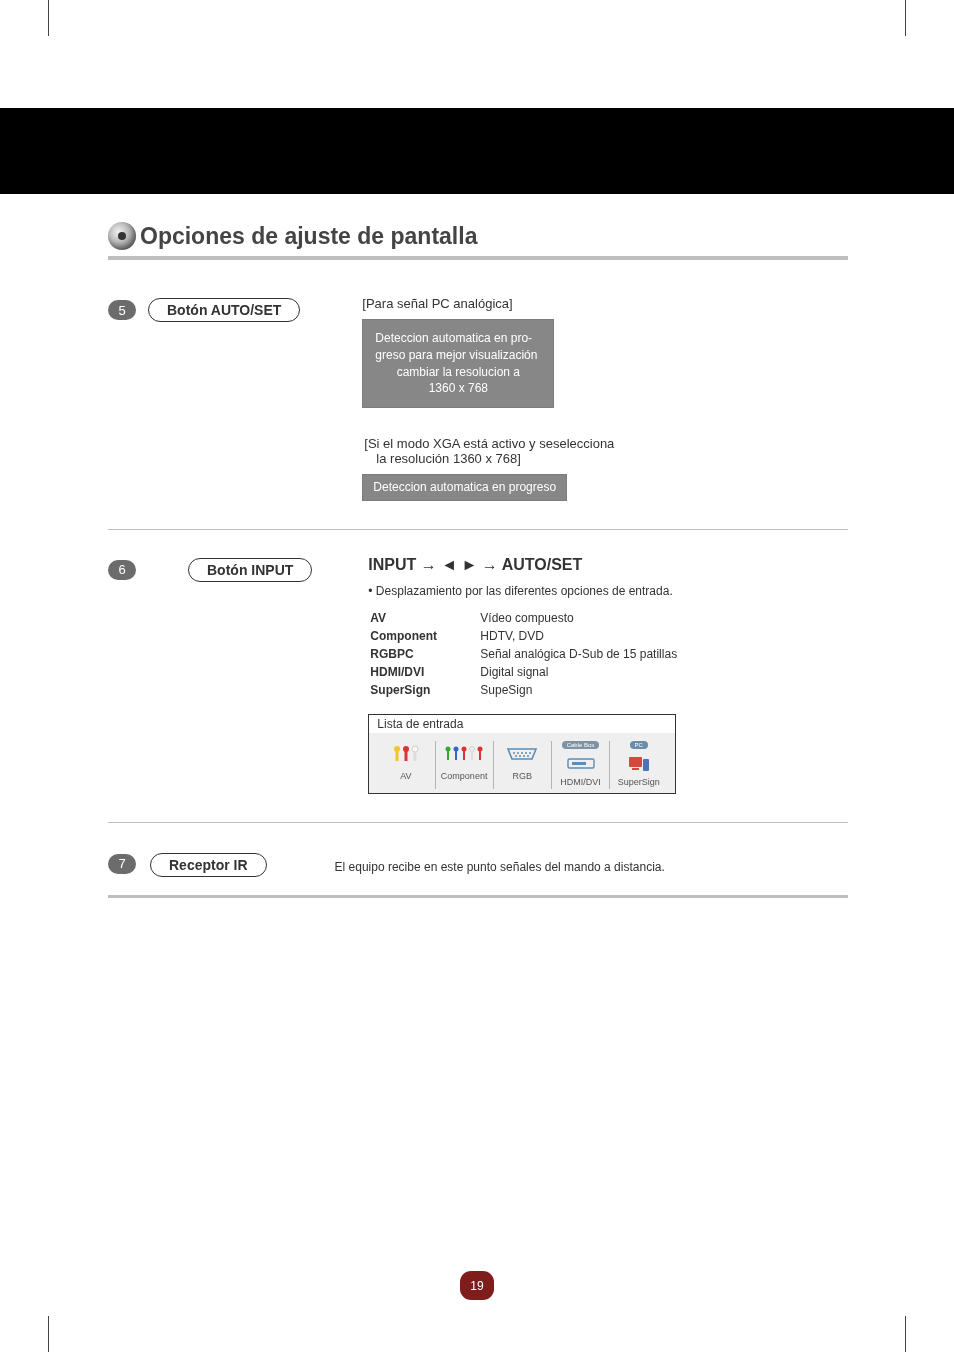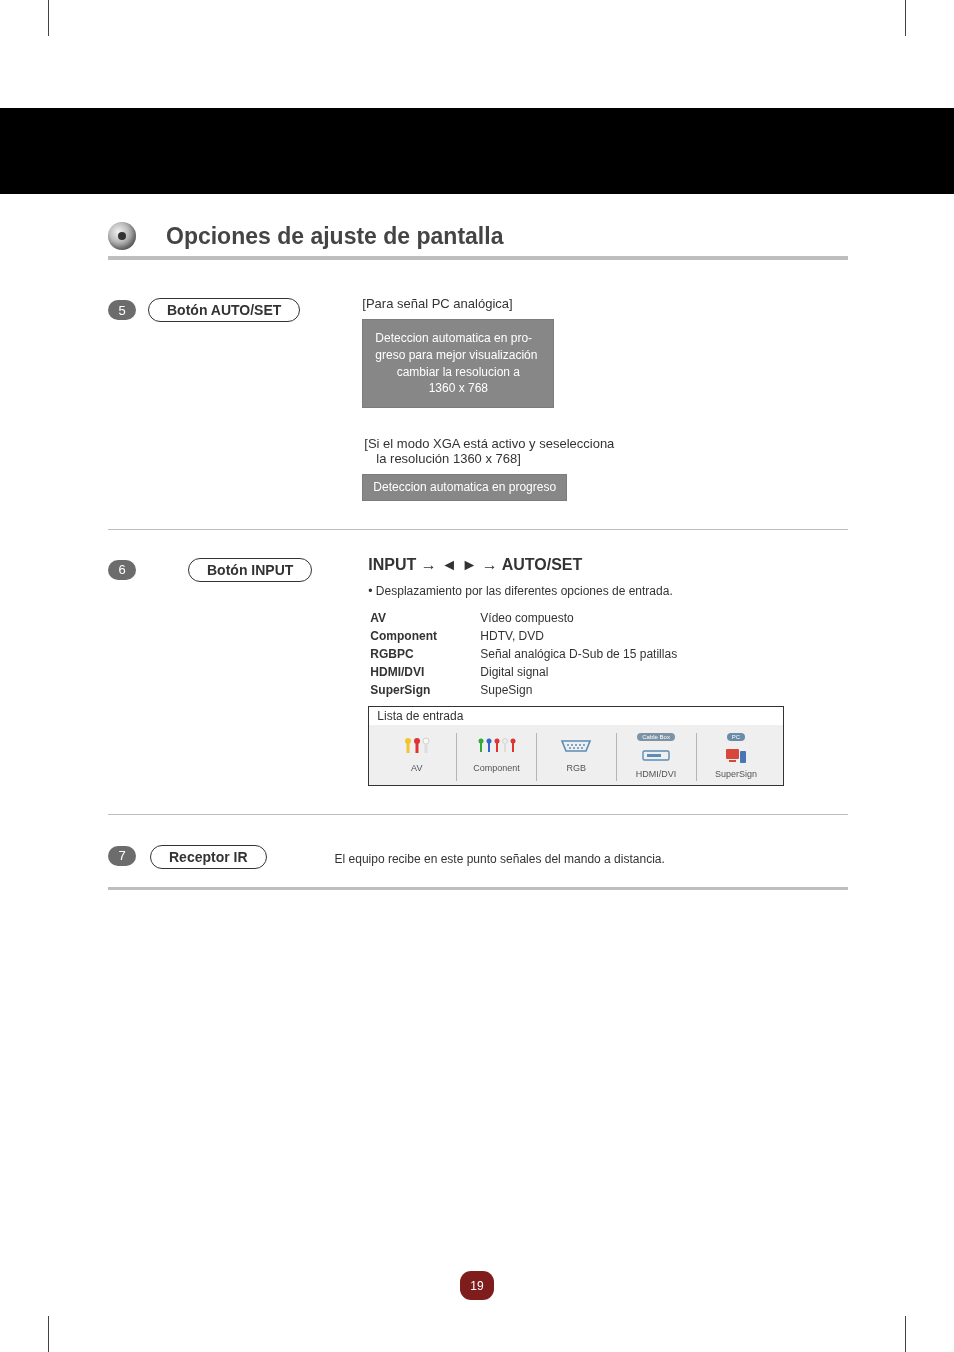--- a/index.html
+++ b/index.html
@@ -24,21 +24,21 @@
     left: 0; right: 0;
     height: 86px;
     background: #000;
   }
   .content {
     position: absolute;
     top: 222px;
     left: 108px;
     right: 106px;
   }
-  .title-row { display: flex; align-items: center; gap: 30px; margin-bottom: 6px; }
+  .title-row { display: flex; align-items: center; gap: 4px; margin-bottom: 6px; }
   .bullet-icon {
     width: 28px; height: 28px; border-radius: 50%;
     background: radial-gradient(circle at 38% 36%, #f2f2f2 0%, #bcbcbc 38%, #444 100%);
     position: relative;
     box-shadow: inset -2px -3px 4px rgba(0,0,0,.25);
   }
   .bullet-icon::after {
     content:""; position:absolute; width:8px; height:8px; border-radius:50%;
     background:#333; left:50%; top:50%; transform:translate(-50%,-50%);
   }
@@ -75,22 +75,22 @@
   .osd-box.thin { padding: 4px 10px; width: auto; display: inline-block; }
 
   .input-seq { font-size: 16px; font-weight: bold; margin-bottom: 10px; }
   .arrow { font-family: Arial; }
   .note { font-size: 12px; margin-bottom: 10px; }
   .input-table { font-size: 12px; }
   .input-table td { padding: 1px 0; vertical-align: top; }
   .input-table td.k { font-weight: bold; width: 108px; }
 
   .input-list-box {
-    border: 1px solid #333; margin-top: 6px; padding: 0;
-    width: 416px;
+    border: 1px solid #333; margin-top: 14px; padding: 0;
+    width: 308px;
   }
   .input-list-title {
     font-size: 12px; padding: 2px 8px;
     border-bottom: 0;
   }
   .input-list-inner {
     background: #efefef;
     padding: 8px 8px 4px 8px;
     display: flex; gap: 0;
   }

